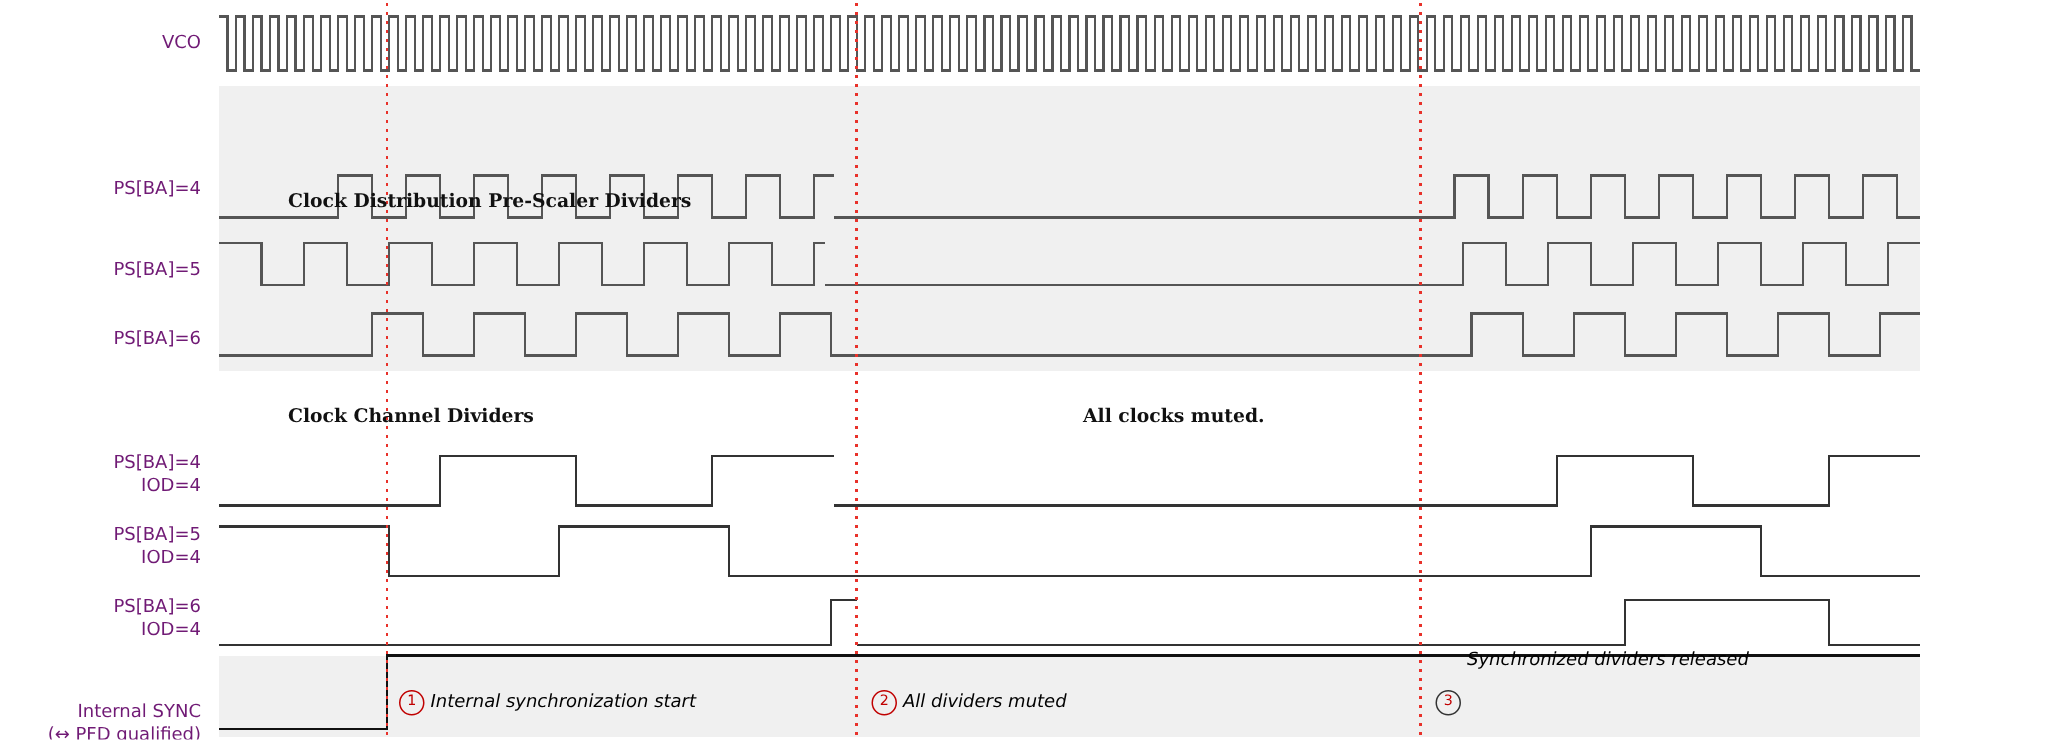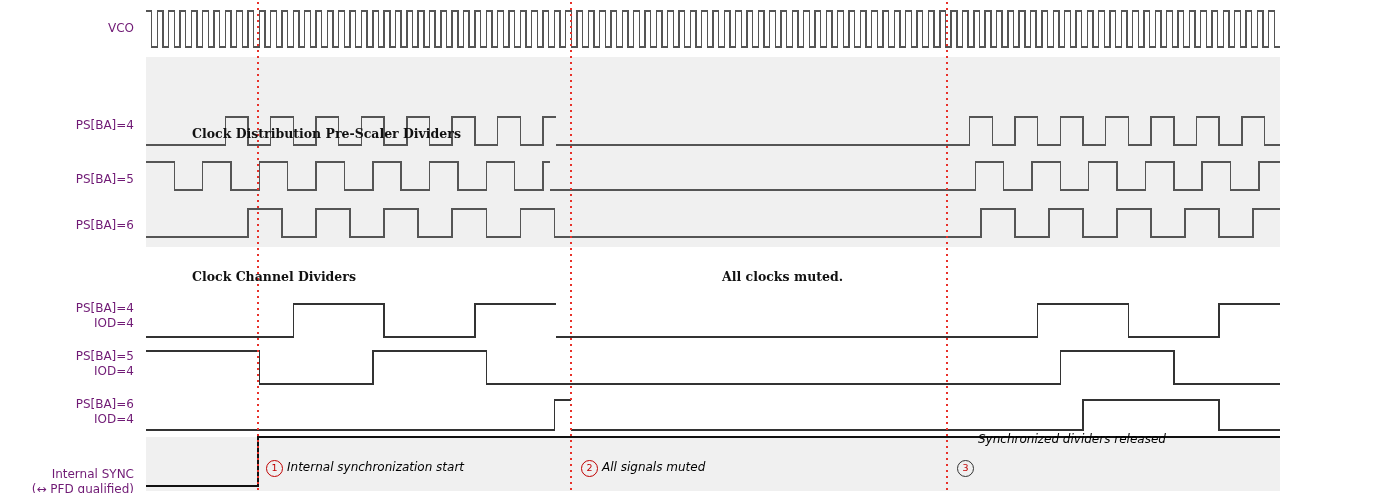--- a/index.html
+++ b/index.html
@@ -115,17 +115,17 @@
     </div>
   <div id="headers-layer">
       <div class="sectionhdr" style="left: 192px; top: 78px; margin-top: 48px;">Clock Distribution Pre-Scaler Dividers</div>
       <div class="sectionhdr" style="left: 192px; top: 269px;">Clock Channel Dividers</div>
       <div class="sectionhdr" style="left: 694px; top: 269px; margin-left: 28px;">All clocks muted.</div>
     </div>
   <div id="notes-layer">
       <div class="markernum" style="left: 266px; top: 460px;">1</div>
       <div class="notetext" style="left: 287px; top: 460px;">Internal synchronization start</div>
       <div class="markernum" style="left: 581px; top: 460px;">2</div>
-      <div class="notetext" style="left: 602px; top: 460px;">All signals muted</div>
+      <div class="notetext" style="left: 602px; top: 460px;">All dividers muted</div>
       <div class="markernum dark" style="left: 957px; top: 460px;">3</div>
       <div class="notetext" style="left: 978px; top: 432px;">Synchronized dividers released</div>
     </div>
 </div>
 
 </body></html>

